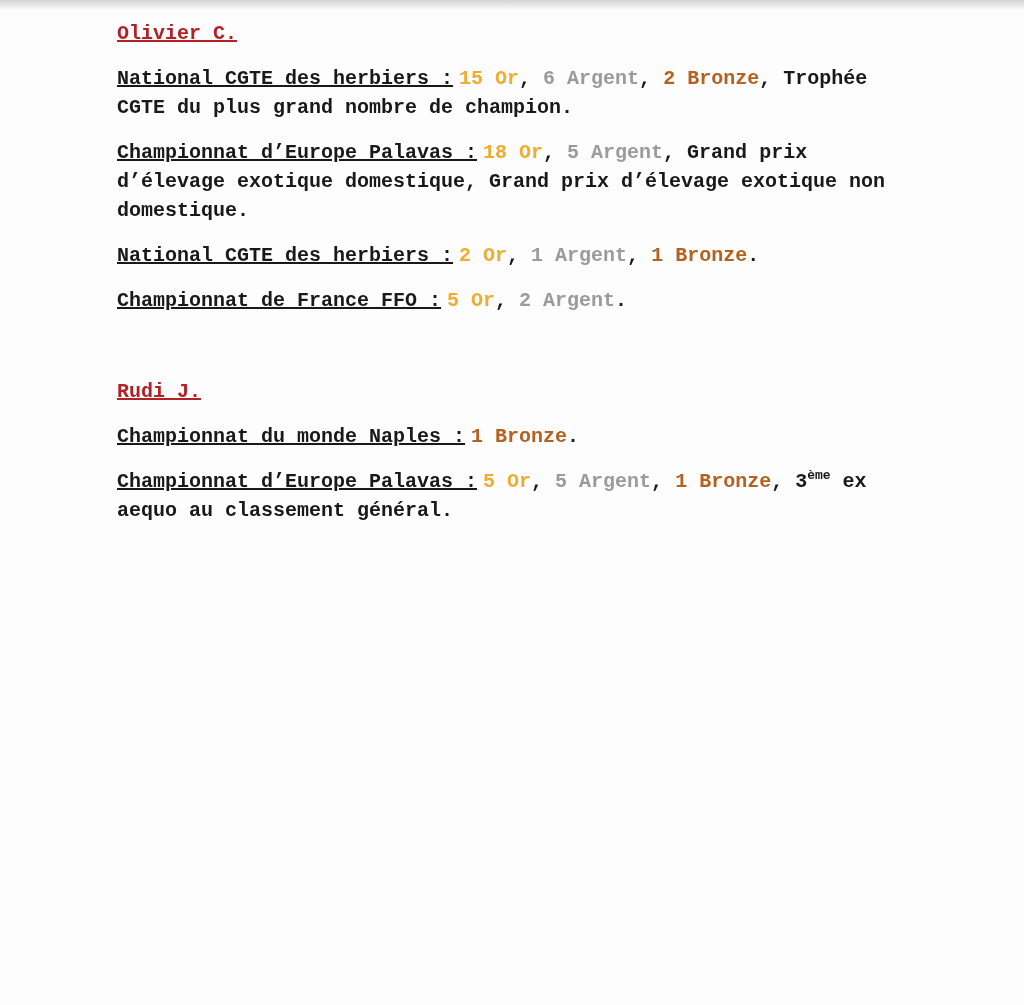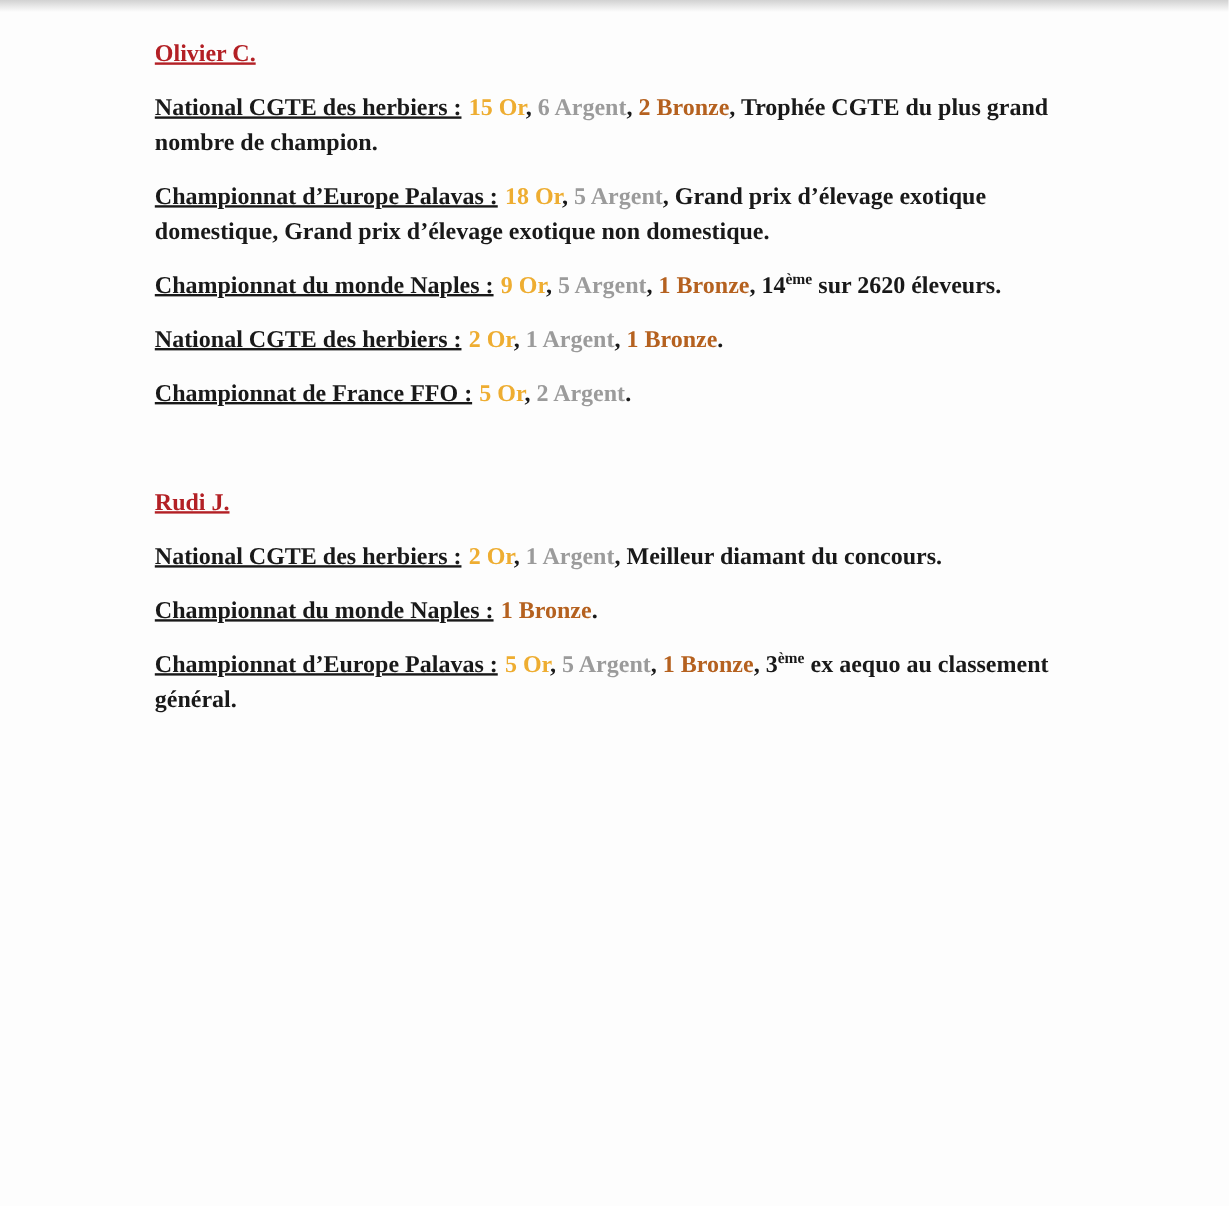--- a/index.html
+++ b/index.html
@@ -23,21 +23,21 @@
   }
   
   .page::before {
     content: "";
     position: absolute;
     top: 0; left: 0; right: 0;
     height: 10px;
     background: linear-gradient(rgba(110,110,110,0.30), rgba(110,110,110,0));
     pointer-events: none;
   }
-  section.breeder-section { margin: 16px; }
+  section.breeder-section { margin: 4px; font-family: Liberation Mono, monospace; }
   h2.breeder-name {
     font-size: 20px;
     line-height: 29px;
     font-weight: 700;
     color: var(--red, #b32025);
     text-decoration: underline;
     margin: 62px 0 16px 0;
   }
   section.breeder-section:first-of-type h2.breeder-name { margin-top: 0; }
   p.result-paragraph {
@@ -60,27 +60,25 @@
   }
 </style>
 </head>
 <body>
 
 <main class="page">
     <section class="breeder-section">
       <h2 class="breeder-name">Olivier C.</h2>
       <p class="result-paragraph"><span class="seg-title">National CGTE des herbiers :</span><span class="seg-gold">15 Or</span><span class="seg-plain">, </span><span class="seg-silver">6 Argent</span><span class="seg-plain">, </span><span class="seg-bronze">2 Bronze</span><span class="seg-plain">, Trophée CGTE du plus grand nombre de champion.</span></p>
       <p class="result-paragraph"><span class="seg-title">Championnat d’Europe Palavas :</span><span class="seg-gold">18 Or</span><span class="seg-plain">, </span><span class="seg-silver">5 Argent</span><span class="seg-plain">, Grand prix d’élevage exotique domestique, Grand prix d’élevage exotique non domestique.</span></p>
-      <p class="result-paragraph"><span class="seg-title">Championnat du monde Naples :</span><span class="seg-gold">9 Or</span><span class="seg-plain">, </span><span class="seg-silver">5 Argent</span><span class="seg-plain">, </span><span class="seg-bronze">1 Bronze</span><span class="seg-plain">, 14</span><sup class="seg-sup">ème</sup><span class="seg-plain"> sur 2620 éleveurs.</span></p>
     </section>
     <section class="breeder-section">
       <p class="result-paragraph"><span class="seg-title">National CGTE des herbiers :</span><span class="seg-gold">2 Or</span><span class="seg-plain">, </span><span class="seg-silver">1 Argent</span><span class="seg-plain">, </span><span class="seg-bronze">1 Bronze</span><span class="seg-plain">.</span></p>
       <p class="result-paragraph"><span class="seg-title">Championnat de France FFO :</span><span class="seg-gold">5 Or</span><span class="seg-plain">, </span><span class="seg-silver">2 Argent</span><span class="seg-plain">.</span></p>
     </section>
     <section class="breeder-section">
       <h2 class="breeder-name">Rudi J.</h2>
-      <p class="result-paragraph"><span class="seg-title">National CGTE des herbiers :</span><span class="seg-gold">2 Or</span><span class="seg-plain">, </span><span class="seg-silver">1 Argent</span><span class="seg-plain">, Meilleur diamant du concours.</span></p>
       <p class="result-paragraph"><span class="seg-title">Championnat du monde Naples :</span><span class="seg-bronze">1 Bronze</span><span class="seg-plain">.</span></p>
     </section>
     <section class="breeder-section">
       <p class="result-paragraph"><span class="seg-title">Championnat d’Europe Palavas :</span><span class="seg-gold">5 Or</span><span class="seg-plain">, </span><span class="seg-silver">5 Argent</span><span class="seg-plain">, </span><span class="seg-bronze">1 Bronze</span><span class="seg-plain">, 3</span><sup class="seg-sup">ème</sup><span class="seg-plain"> ex aequo au classement général.</span></p>
     </section>
   </main>
 
 </body></html>

